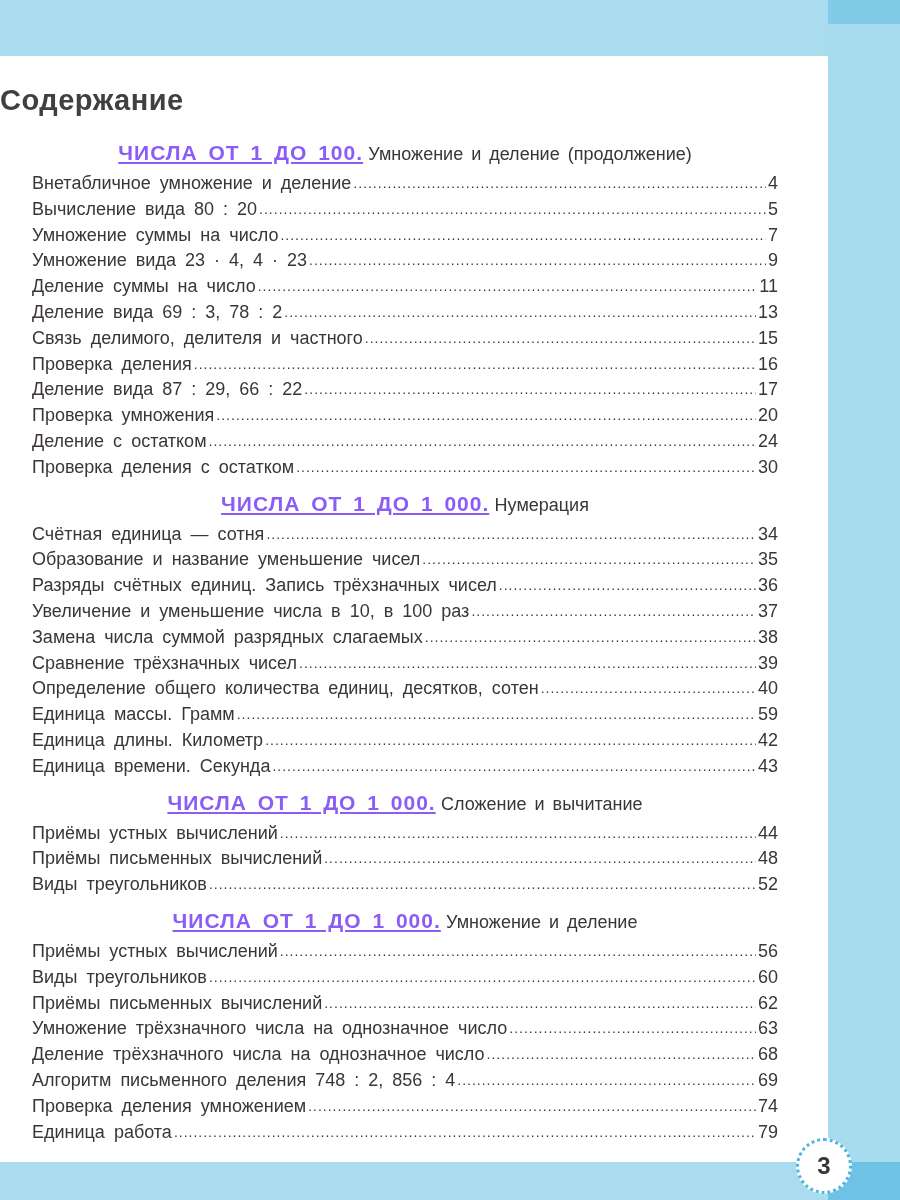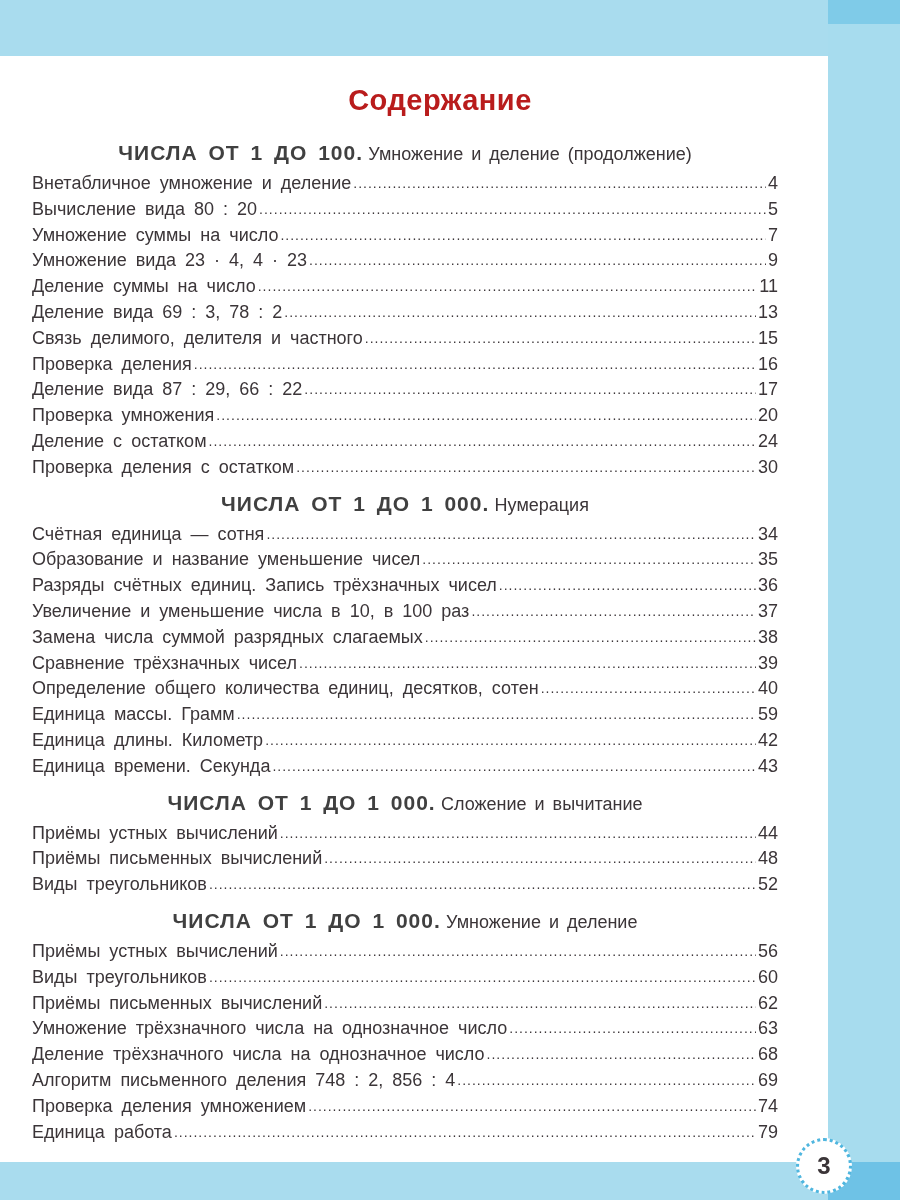--- a/index.html
+++ b/index.html
@@ -9,29 +9,29 @@
     font-family:"Liberation Sans", "DejaVu Sans", sans-serif;
     color:#3b3538;
   }
   .band-top { position:absolute; left:0; top:0; width:828px; height:56px; background:#a9dcee; }
   .band-right { position:absolute; left:828px; top:0; width:72px; height:1200px; background:#a7dcee; }
   .band-right-top { position:absolute; left:828px; top:0; width:72px; height:24px; background:#7fcbe8; }
   .band-bottom { position:absolute; left:0; top:1162px; width:828px; height:38px; background:#a9dcee; }
   .band-corner { position:absolute; left:828px; top:1162px; width:72px; height:38px; background:#6ec2e6; }
 
   .title {
-    position:absolute; left:0; width:880px; top:84px; text-align:center;
-    font-size:29px; font-weight:bold; color:#b91c1c; letter-spacing:0.5px;
+    position:absolute; left:0; width:880px; top:84px; 
+    font-size:29px; font-weight:bold; color:#404040; letter-spacing:0.5px;
   }
   .content { position:absolute; left:32px; top:138px; width:746px; }
   .section-head {
     text-align:center; white-space:nowrap; margin-bottom:2px;
     font-size:19px; line-height:30px;
   }
-  .section-head .blue { color:#404040; font-weight:bold; font-size:21px; letter-spacing:1px; word-spacing:4px; }
+  .section-head .blue { color:#8b5cf6; font-weight:bold; font-size:21px; letter-spacing:1px; word-spacing:4px;text-decoration:underline; }
   .section-head .rest { color:#3b3538; font-size:18px; word-spacing:3px; }
   .sec { margin-bottom:8px; }
   .sec.sp { margin-top:6px; }
   .row {
     display:flex; align-items:flex-end; height:25.8px; line-height:25.8px;
     font-size:18px; word-spacing:4px;
   }
   .row .label { white-space:nowrap; flex:0 0 auto; }
   .row .dots {
     flex:1 1 auto; overflow:hidden; white-space:nowrap; margin:0 2px;

